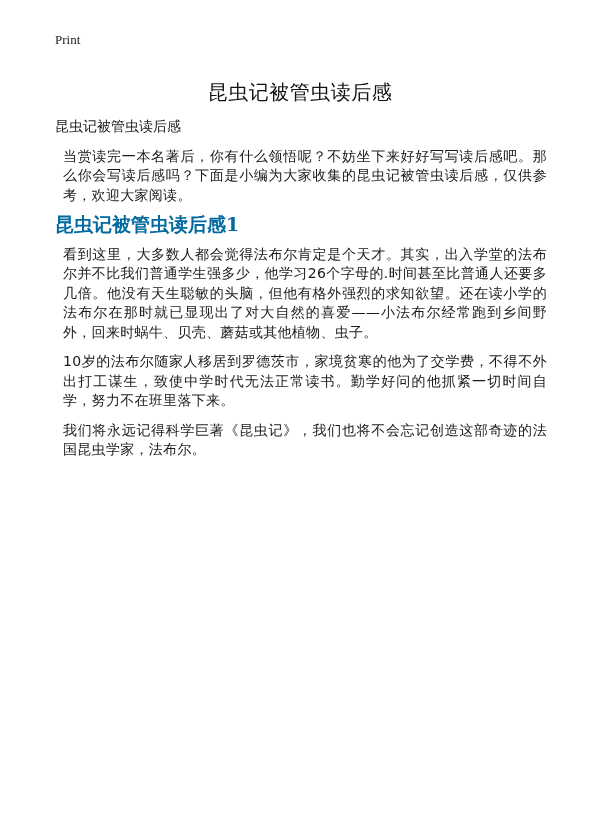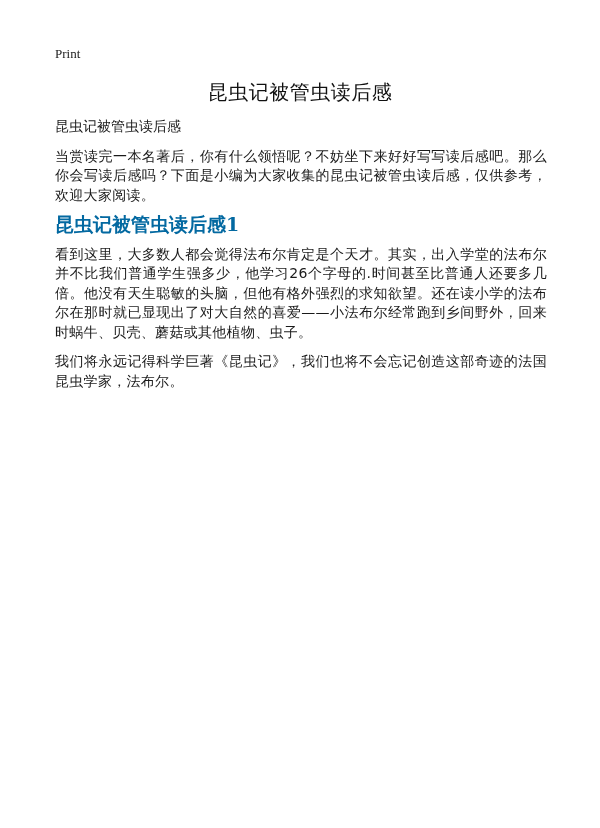--- a/index.html
+++ b/index.html
@@ -11,21 +11,21 @@
       width: 600px;
       height: 828px;
       overflow: hidden;
       position: relative;
       color: #1a1a1a;
       font-family: "DejaVu Sans", "Liberation Sans", sans-serif;
     }
     .print-link {
       position: absolute;
       left: 55px;
-      top: 46px;
+      top: 32px;
       font-family: "Liberation Serif", "DejaVu Serif", serif;
       font-size: 13px;
       color: #222;
       text-decoration: none;
       cursor: pointer;
       line-height: 16px;
     }
     .doc-title {
       position: absolute;
       left: 0;
@@ -46,21 +46,21 @@
       width: 492px;
     }
     .subtitle {
       font-size: 14px;
       line-height: 19.5px;
       margin: 0 0 10px 0;
     }
     p.para {
       font-size: 14px;
       line-height: 19.5px;
-      margin: 0 0 10px 0;
+      margin: 0 0 10px 8px;
       text-align: justify;
       letter-spacing: 0.3px;
     }
     h2.section-heading {
       font-family: "DejaVu Serif", "Liberation Serif", serif;
       font-size: 19px;
       font-weight: bold;
       line-height: 19.5px;
       margin: 0 0 10px 0;
       color: #0369a1;
@@ -74,16 +74,17 @@
 <h1 class="doc-title">昆虫记被管虫读后感</h1>
 
 <div class="content">
   <div class="subtitle">昆虫记被管虫读后感</div>
 
   <p class="para">当赏读完一本名著后，你有什么领悟呢？不妨坐下来好好写写读后感吧。那么你会写读后感吗？下面是小编为大家收集的昆虫记被管虫读后感，仅供参考，欢迎大家阅读。</p>
 
   <section>
     <h2 class="section-heading">昆虫记被管虫读后感1</h2>
     <p class="para">看到这里，大多数人都会觉得法布尔肯定是个天才。其实，出入学堂的法布尔并不比我们普通学生强多少，他学习26个字母的.时间甚至比普通人还要多几倍。他没有天生聪敏的头脑，但他有格外强烈的求知欲望。还在读小学的法布尔在那时就已显现出了对大自然的喜爱——小法布尔经常跑到乡间野外，回来时蜗牛、贝壳、蘑菇或其他植物、虫子。</p>
+    <p class="para">10岁的法布尔随家人移居到罗德茨市，家境贫寒的他为了交学费，不得不外出打工谋生，致使中学时代无法正常读书。勤学好问的他抓紧一切时间自学，努力不在班里落下来。</p>
     <p class="para">我们将永远记得科学巨著《昆虫记》，我们也将不会忘记创造这部奇迹的法国昆虫学家，法布尔。</p>
   </section>
 
 </div>
 
 </body></html>

